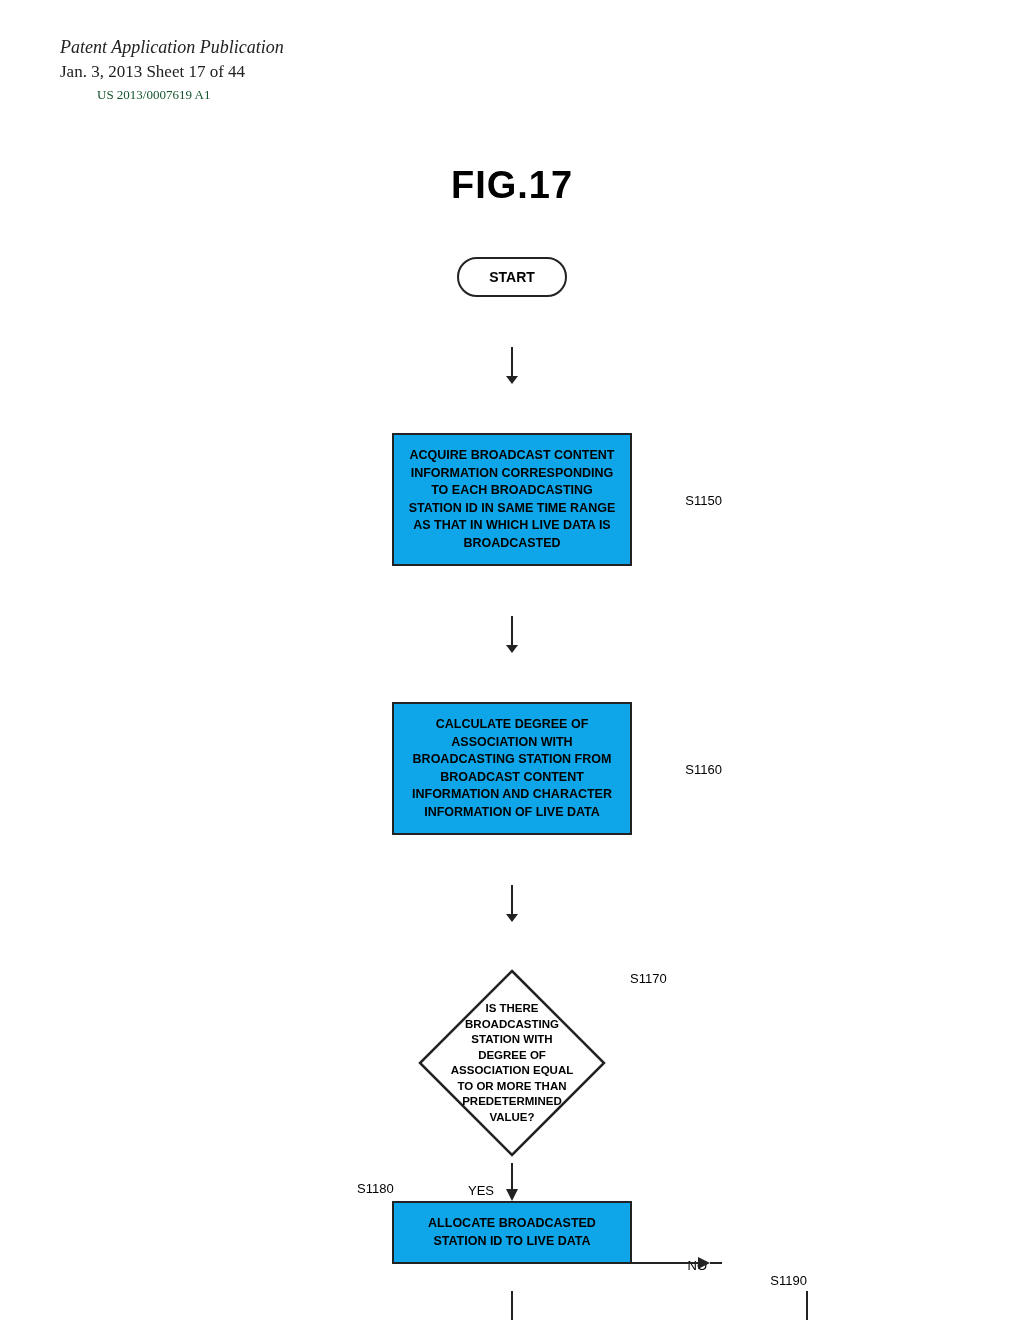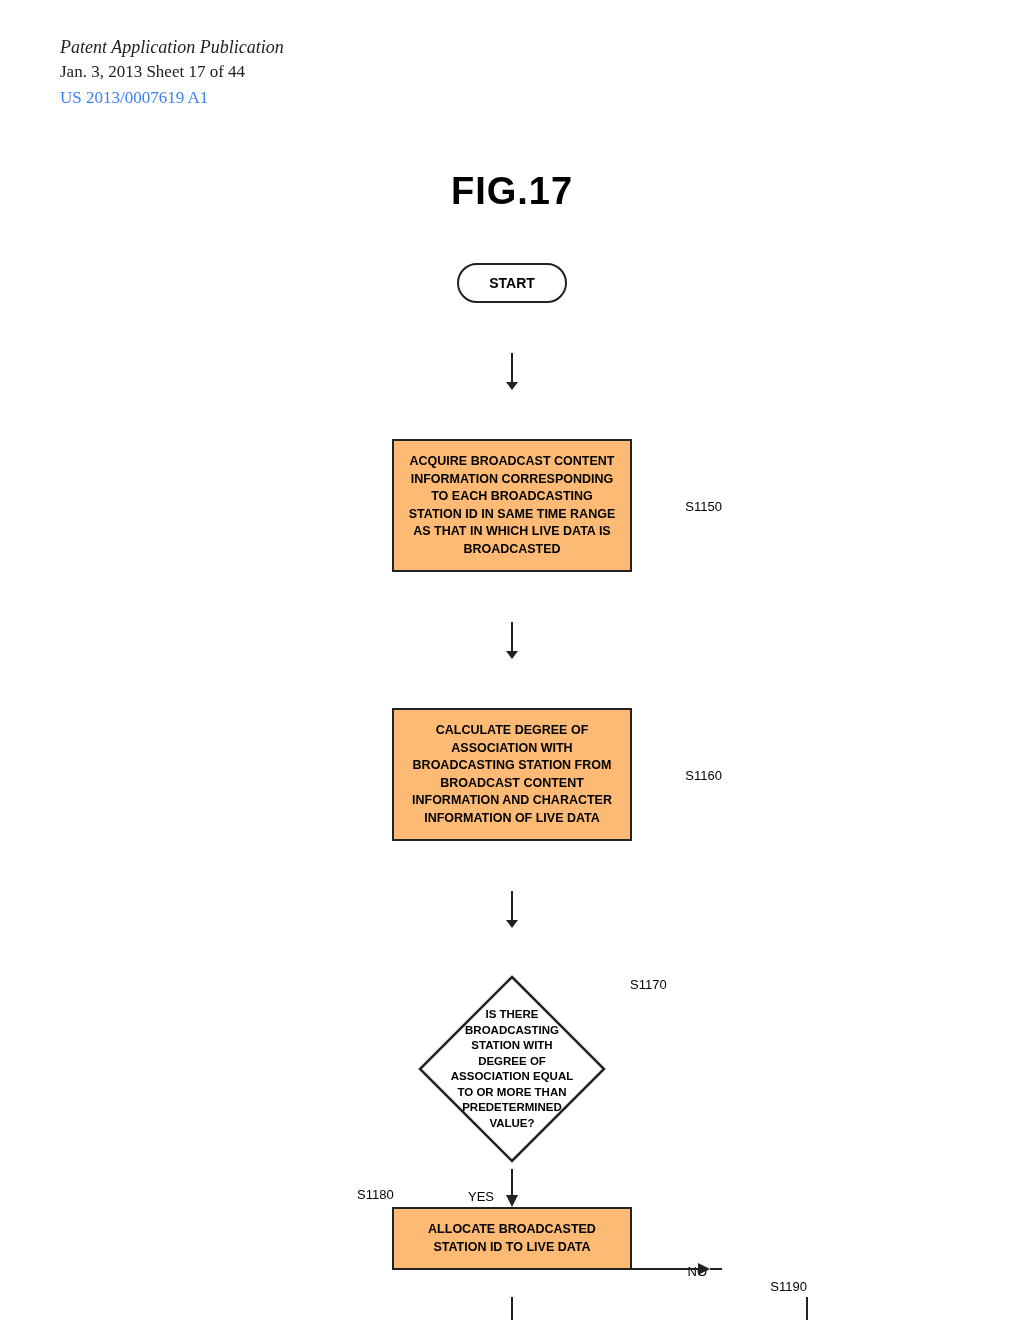--- a/index.html
+++ b/index.html
@@ -26,24 +26,25 @@
       color: #222;
       line-height: 1.3;
     }
     .header-center {
       font-size: 17px;
       color: #222;
       text-align: center;
       line-height: 1.5;
     }
     .header-right {
-      font-size: 17px;
-      color: #3b82f6;
+      font-size: 13px;
+      color: #14532d;
       text-align: right;
       line-height: 1.5;
+      margin-left: 37px;
     }
 
     
     .fig-title {
       text-align: center;
       font-size: 38px;
       font-weight: bold;
       font-family: Arial, sans-serif;
       margin: 40px 0 50px 0;
       letter-spacing: 1px;
@@ -73,21 +74,21 @@
       min-width: 100px;
     }
 
     .shape-rect {
       border: 2px solid #222;
       padding: 12px 12px;
       text-align: center;
       font-family: Arial, sans-serif;
       font-size: 12.5px;
       font-weight: bold;
-      background: #fdba74;
+      background: #0ea5e9;
       width: 240px;
       line-height: 1.4;
     }
 
     .shape-diamond {
       position: relative;
       width: 200px;
       height: 200px;
       margin: 0 auto;
     }

